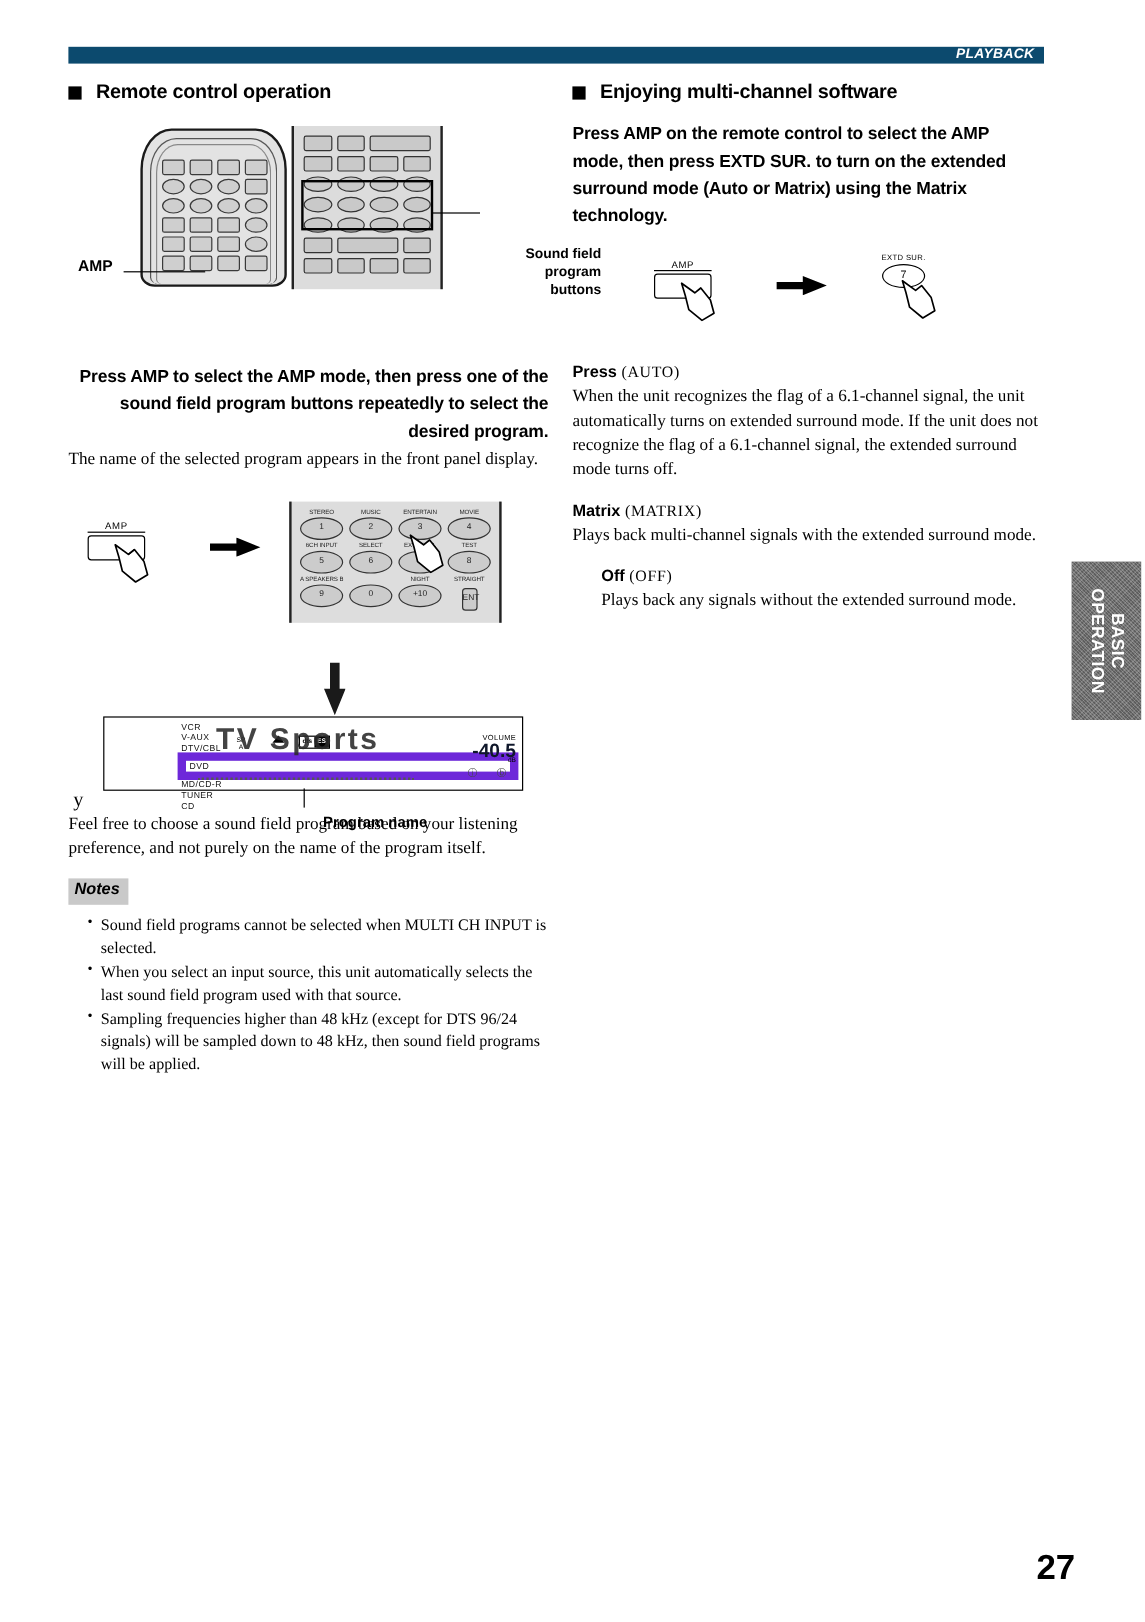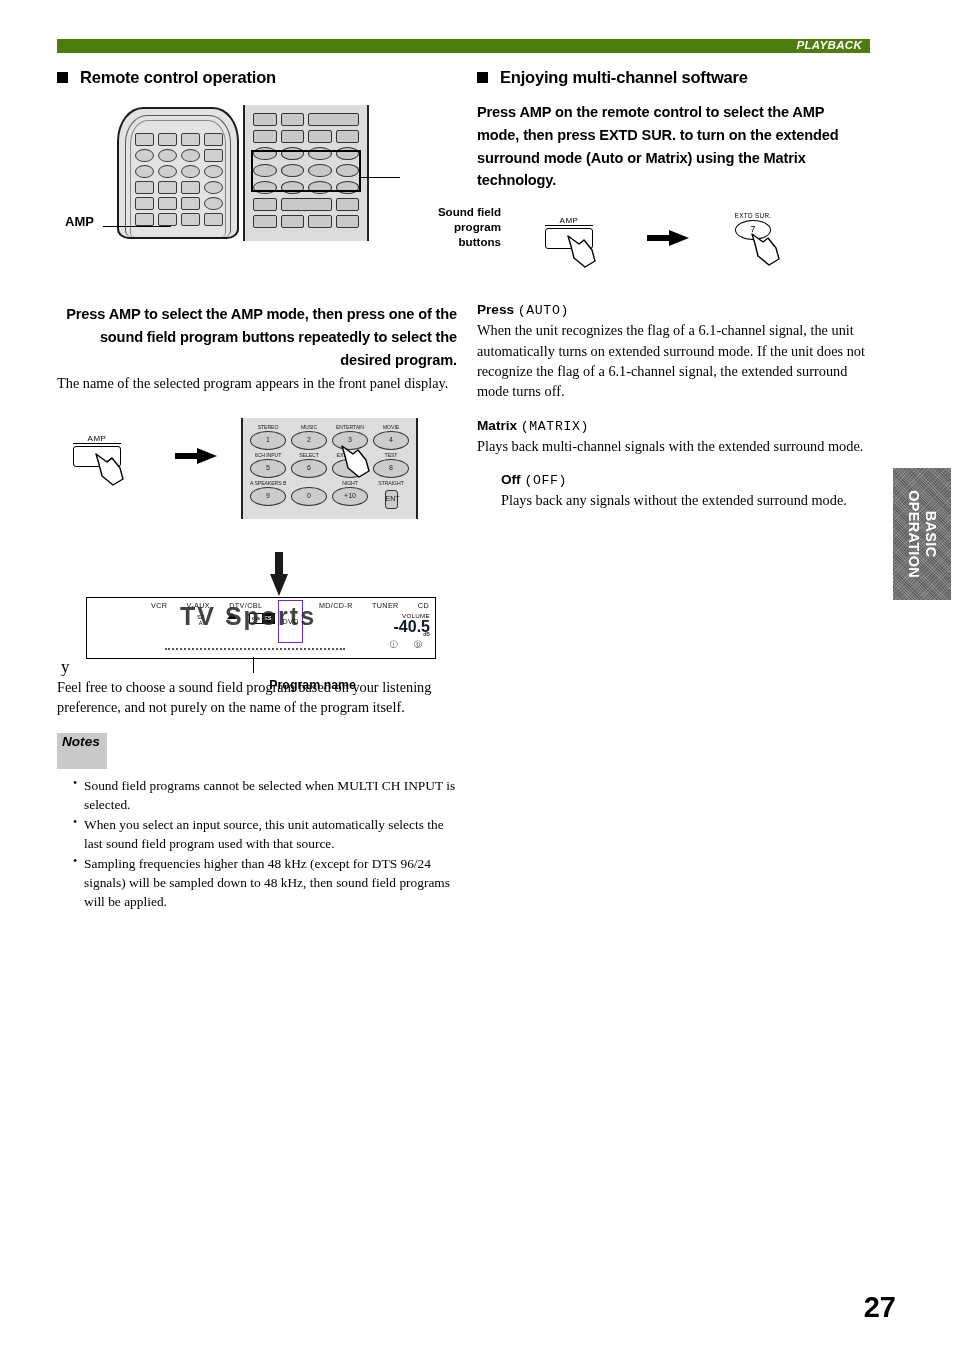--- a/index.html
+++ b/index.html
@@ -16,21 +16,21 @@
     overflow: hidden;
   }
 
   
   .top-bar {
     position: absolute;
     left: 57px;
     top: 39px;
     width: 813px;
     height: 14px;
-    background: #4d7c0f;
+    background: #0c4a6e;
   }
   .top-bar-label {
     position: absolute;
     right: 8px;
     top: -1px;
     color: #fff;
     font-family: "Liberation Sans", sans-serif;
     font-style: italic;
     font-weight: bold;
     font-size: 11.5px;
@@ -86,21 +86,21 @@
     line-height: 1.43;
     margin: 0;
   }
   .subhead {
     font-family: "Liberation Sans", sans-serif;
     font-weight: bold;
     font-size: 13.6px;
     margin: 0 0 2px 0;
   }
   .mono-paren {
-    font-family: Liberation Mono, monospace;
+    font-family: Liberation Serif, serif;
     font-weight: normal;
     font-size: 13.2px;
     letter-spacing: 0.6px;
   }
 
   
   .remote-art {
     position: relative;
     height: 158px;
     margin-top: 6px;
@@ -309,24 +309,25 @@
     position: absolute;
     left: 64px;
     top: 3px;
     width: 278px;
     display: flex;
     justify-content: space-between;
     font-family: "Liberation Sans", sans-serif;
     font-size: 7.2px;
     letter-spacing: 0.4px;
     color: #111;
+    flex-direction: column;
   }
   .fpd-src.boxed {
-    border: 1px solid #6d28d9;
-    padding: 16px 3px;
+    border: 7px solid #6d28d9;
+    padding: 0 3px;
     margin: -1px -3px;
   }
   .fpd-sp {
     position: absolute;
     left: 110px;
     top: 16px;
     font-family: "Liberation Sans", sans-serif;
     font-size: 5.6px;
     line-height: 6px;
     text-align: center;
@@ -443,21 +444,21 @@
     line-height: 1;
     margin: 0 0 2px 4px;
   }
   .notes-badge {
     display: inline-block;
     font-family: "Liberation Sans", sans-serif;
     font-style: italic;
     font-weight: bold;
     font-size: 13.6px;
     background: #c9c9c9;
-    padding: 1px 7px 20px 5px;
+    padding: 1px 7px 6px 5px;
     color: #000;
   }
   ul.notes {
     margin: 7px 0 0 0;
     padding: 0 0 0 16px;
     list-style: none;
   }
   ul.notes li {
     font-family: "Liberation Serif", serif;
     font-size: 13.4px;

